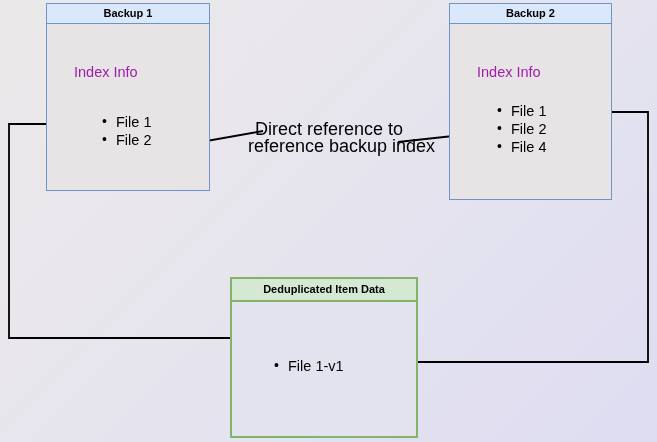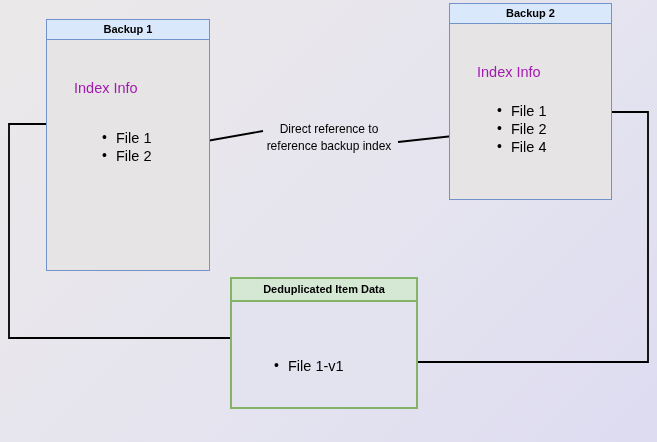--- a/index.html
+++ b/index.html
@@ -89,21 +89,21 @@
     content: "\2022";
     position: absolute;
     left: 0;
     top: -1px;
     font-size: 14px;
     color: #000;
   }
   .center-note {
     position: absolute;
     text-align: center;
-    font-size: 12px;
+    font-size: 18px;
     color: #000;
     line-height: 17px;
     white-space: nowrap;
   }
 </style>
 </head>
 <body>
 
 <div id="canvas">
 
@@ -119,21 +119,21 @@
 
     <path d="M 97,124 L 9,124 L 9,338 L 262,338" fill="none" stroke="#000000" stroke-width="1.8" marker-end="url(#arrowRight)"></path>
 
     <path d="M 570,112 L 648,112 L 648,362 L 392,362" fill="none" stroke="#000000" stroke-width="1.8" marker-end="url(#arrowLeftEnd)"></path>
 
     <path d="M 499,131 L 398,142" fill="none" stroke="#000000" stroke-width="1.8"></path>
 
     <path d="M 263,131 L 167,148" fill="none" stroke="#000000" stroke-width="1.8" marker-end="url(#arrowLeftEnd)"></path>
   </svg>
 
-  <div class="box blue-box" style="left:46px; top:19px; width:164px; height:252px;">
+  <div class="box blue-box" style="left:46px; top:3px; width:164px; height:188px;">
     <div class="box-header">
       <span>Backup 1</span>
     </div>
     <div class="box-body">
       <div class="index-label" style="left:27px; top:40px;">Index Info</div>
       <ul class="file-list" style="left:55px; top:89px;">
         <li>File 1</li>
         <li>File 2</li>
       </ul>
     </div>
@@ -146,21 +146,21 @@
     <div class="box-body">
       <div class="index-label" style="left:27px; top:40px;">Index Info</div>
       <ul class="file-list" style="left:47px; top:78px;">
         <li>File 1</li>
         <li>File 2</li>
         <li>File 4</li>
       </ul>
     </div>
   </div>
 
-  <div class="box green-box" style="left:230px; top:277px; width:188px; height:132px;">
+  <div class="box green-box" style="left:230px; top:277px; width:188px; height:161px;">
     <div class="box-header">
       <span>Deduplicated Item Data</span>
     </div>
     <div class="box-body">
       <ul class="file-list" style="left:42px; top:28px; line-height:25px;margin-top:24px;">
         <li style="line-height:25px;">File 1-v1</li>
       </ul>
     </div>
   </div>
 

